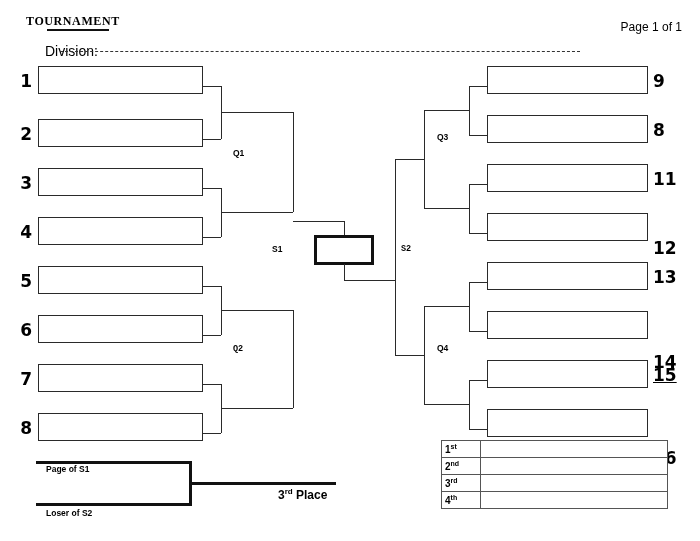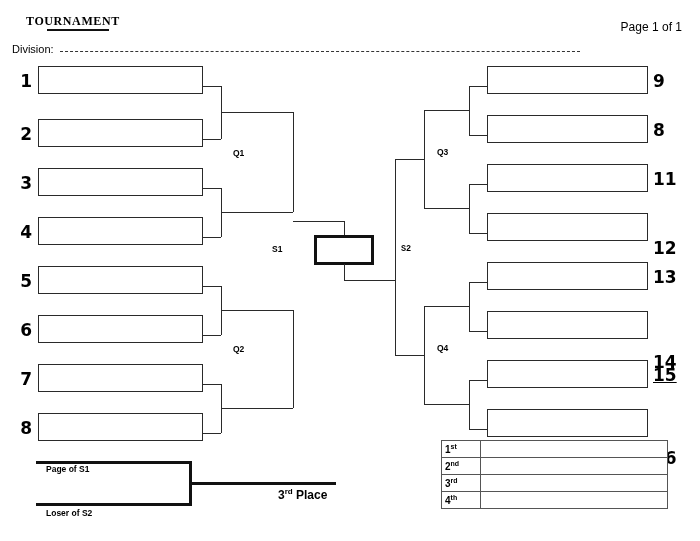--- a/index.html
+++ b/index.html
@@ -33,22 +33,22 @@
     background:#111;
   }
   #page-of{
     position:absolute;
     right:18px; top:20px;
     font-size:12px;
     white-space:nowrap;
   }
   #division-label{
     position:absolute;
-    left:12px; top:43px;
-    font-size:11px;
+    left:45px; top:43px;
+    font-size:14px;
     white-space:nowrap;
   }
   #division-rule{
     position:absolute;
     left:60px; top:51px;
     width:520px; height:0px;
     border-top:1px dashed #333;
   }
 
   
@@ -220,21 +220,21 @@
 
   <div class="hline" style="left:221px; top:112px; width:72px;"></div>
   <div class="hline" style="left:221px; top:212px; width:72px;"></div>
   <div class="vline" style="left:293px; top:112px; height:100px;"></div>
 
   <div class="hline" style="left:221px; top:310px; width:72px;"></div>
   <div class="hline" style="left:221px; top:408px; width:72px;"></div>
   <div class="vline" style="left:293px; top:310px; height:98px;"></div>
 
   <div class="rlabel" style="left:233px; top:148px;">Q1</div>
-  <div class="rlabel" style="left:233px; top:344px;">Q2</div>
+  <div class="rlabel" style="left:233px; top:344px;font-family:Liberation Mono, monospace;">Q2</div>
   <div class="rlabel" style="left:272px; top:244px;">S1</div>
 
   <div class="hline" style="left:293px; top:221px; width:51px;"></div>
   <div class="vline" style="left:344px; top:221px; height:16px;"></div>
 
   <div id="champion-box"></div>
 
   <div class="vline" style="left:344px; top:264px; height:16px;"></div>
   <div class="hline" style="left:344px; top:280px; width:51px;"></div>
 
@@ -279,21 +279,21 @@
   <div class="vline" style="left:469px; top:380px; height:49px;"></div>
 
   <div class="hline" style="left:424px; top:110px; width:45px;"></div>
   <div class="hline" style="left:424px; top:208px; width:45px;"></div>
   <div class="vline" style="left:424px; top:110px; height:98px;"></div>
 
   <div class="hline" style="left:424px; top:306px; width:45px;"></div>
   <div class="hline" style="left:424px; top:404px; width:45px;"></div>
   <div class="vline" style="left:424px; top:306px; height:98px;"></div>
 
-  <div class="rlabel" style="left:437px; top:147px;">Q3</div>
+  <div class="rlabel" style="left:437px; top:132px;">Q3</div>
   <div class="rlabel" style="left:437px; top:343px;">Q4</div>
   <div class="rlabel" style="left:401px; top:244px;font-family:Liberation Mono, monospace;">S2</div>
 
   <div class="vline" style="left:395px; top:159px; height:196px;"></div>
   <div class="hline" style="left:395px; top:159px; width:29px;"></div>
   <div class="hline" style="left:395px; top:355px; width:29px;"></div>
 
   <div id="tp-top"></div>
   <div id="tp-bottom"></div>
   <div id="tp-right"></div>

